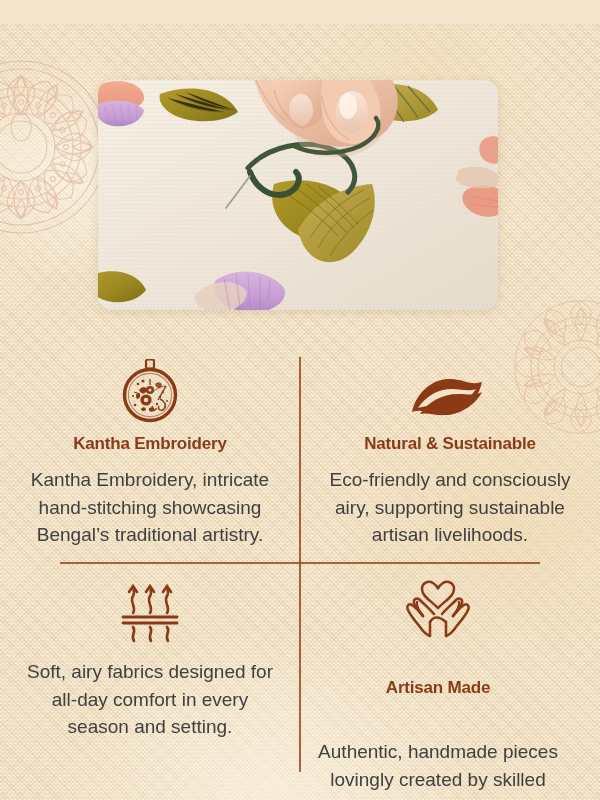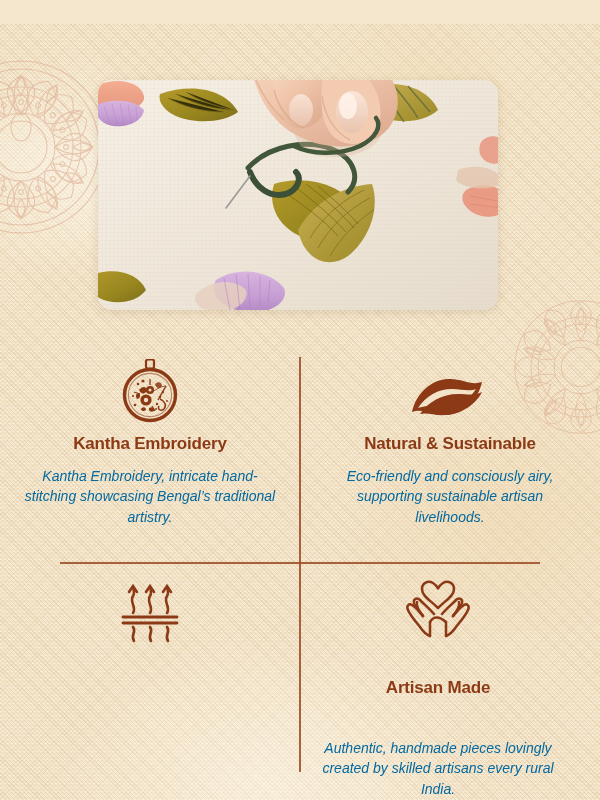--- a/index.html
+++ b/index.html
@@ -135,26 +135,25 @@
     margin-top: 10px;
     font-size: 17px;
     font-weight: bold;
     color: #8c3a16;
     letter-spacing: -0.2px;
     text-align: center;
     white-space: nowrap;
   }
   .feature-desc {
     margin-top: 12px;
-    font-size: 14px;
+    font-size: 19px;
     line-height: 1.45;
-    color: #0369a1;
+    color: #404040;
     text-align: center;
     max-width: 252px;
-    font-style: italic;
   }
   .cell-br .feature-desc { max-width: 248px; }
 </style>
 </head>
 <body>
 
 <div class="page">
 
   <div class="linen-texture"></div>
   <div class="linen-blotch"></div>
@@ -489,20 +488,21 @@
 
             <path d="M2 34 L 56 34" stroke-width="2.8"></path>
             <path d="M2 40 L 56 40" stroke-width="2.8"></path>
 
             <path d="M12 44 C 16 49, 9 52, 13 58"></path>
             <path d="M29 44 C 33 49, 26 52, 30 58"></path>
             <path d="M46 44 C 50 49, 43 52, 47 58"></path>
           </g>
         </svg>
       </div>
+      <div class="feature-desc">Soft, airy fabrics designed for all-day comfort in every season and setting.</div>
     </div>
 
     <div class="feature-cell cell-br">
       <div class="feature-icon">
         <svg width="68" height="62" viewBox="0 0 68 62">
           <g stroke="#8c3a16" stroke-width="2.5" fill="none" stroke-linecap="round" stroke-linejoin="round">
 
             <path d="M34 30 C 26 22, 18 18, 18 11 C 18 5, 24 2, 29 5 C 31.5 6.5, 33 8.5, 34 10.5
                      C 35 8.5, 36.5 6.5, 39 5 C 44 2, 50 5, 50 11 C 50 18, 42 22, 34 30 Z"></path>
 

